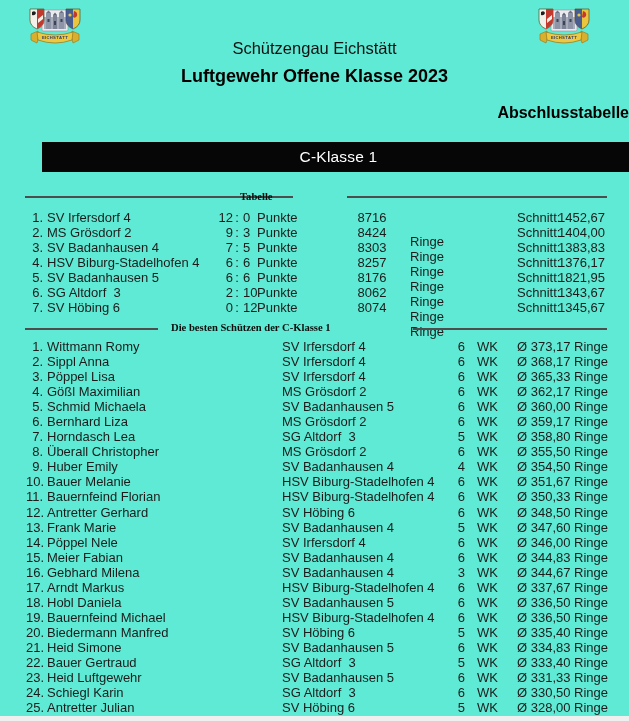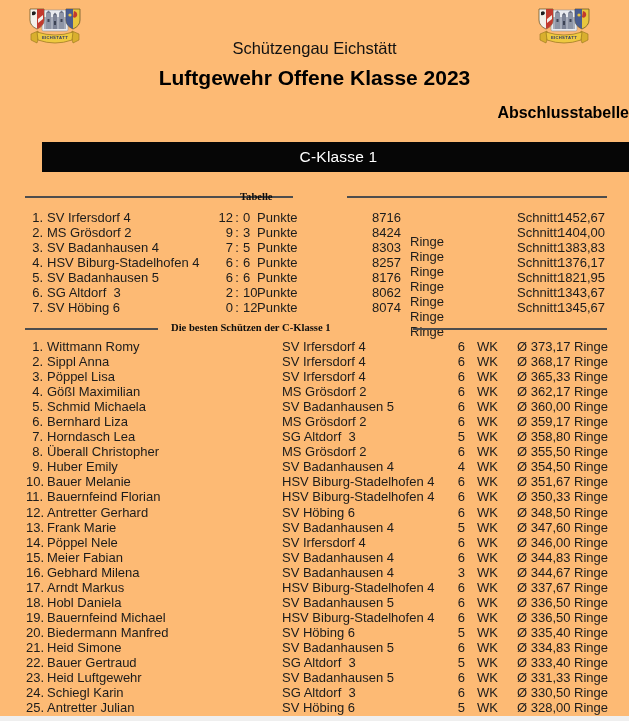--- a/index.html
+++ b/index.html
@@ -1,24 +1,24 @@
 <!DOCTYPE html>
 <html><head>
 <meta charset="utf-8">
 <style>
   html,body{margin:0;padding:0;background:#fff;}
   .page{
-    position:relative;width:629px;height:721px;background:#fdba74;overflow:hidden;
+    position:relative;width:629px;height:721px;background:#5eead4;overflow:hidden;
     font-family:"Liberation Sans",sans-serif;color:#1a1a1a;
   }
   .logo{position:absolute;top:7px;width:56px;height:40px;}
   .logo-left{left:27px;}
   .logo-right{left:536px;}
   .org{position:absolute;top:39px;left:0;width:629px;text-align:center;font-size:16.5px;font-weight:400;color:#111;}
-  .title{position:absolute;top:66px;left:0;width:629px;text-align:center;font-size:21px;font-weight:700;color:#000;}
+  .title{position:absolute;top:66px;left:0;width:629px;text-align:center;font-size:18px;font-weight:700;color:#000;}
   .subtitle{position:absolute;top:104px;left:0;width:629px;text-align:right;font-size:16px;font-weight:700;color:#000;}
   .banner{
     position:absolute;top:142px;left:22px;width:593px;height:30px;background:#060606;
     display:flex;align-items:center;justify-content:center;margin-left:20px;
   }
   .banner span{color:#ffffff;font-size:15.5px;font-weight:400;letter-spacing:.2px;}
   .rule{position:absolute;height:2px;background:#4d4d4d;}
   .sec-title{position:absolute;font-size:10.6px;font-weight:700;color:#0d0d0d;text-align:left;line-height:13px;font-family:Liberation Serif, serif;}
   
   .t-rule-l{top:196px;left:25px;width:268px;}
@@ -33,21 +33,21 @@
   .shooter-rows{position:absolute;top:339px;left:26px;width:580px;}
   .trow,.srow{position:relative;height:15.06px;line-height:15.06px;font-size:13px;color:#1c1c1c;}
   .trow span,.srow span{position:absolute;top:0;white-space:pre;}
   .c-rank{left:0;width:17px;text-align:right;}
   .c-name{left:21px;}
   
   .c-pwon{left:177px;width:30px;text-align:right;}
   .c-pcol{left:207px;width:8px;text-align:center;}
   .c-plost{left:217px;}
   .c-plabel{left:231px;}
-  .c-rings{left:346px;width:40px;text-align:left;}
+  .c-rings{left:326px;width:40px;text-align:center;}
   .c-rlabel{left:384px;margin-top:24px;}
   .c-slabel{left:491px;}
   .c-savg{left:525px;width:54px;text-align:right;}
   
   .c-team{left:256px;}
   .c-wknum{left:430px;width:9px;text-align:right;}
   .c-wklabel{left:451px;}
   .c-avg{left:491px;}
   .bottom-strip{position:absolute;top:716px;left:0;width:629px;height:5px;background:#efefef;}
   .hidden-defs{position:absolute;width:0;height:0;overflow:hidden;}

